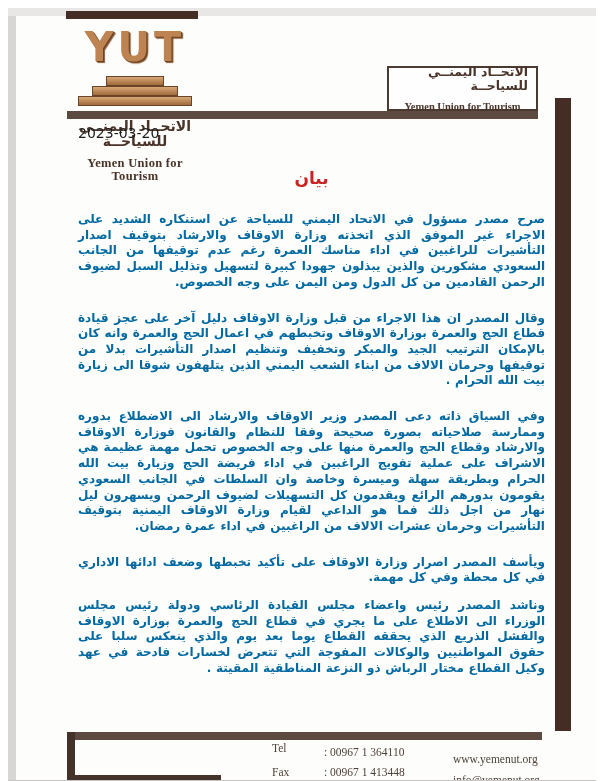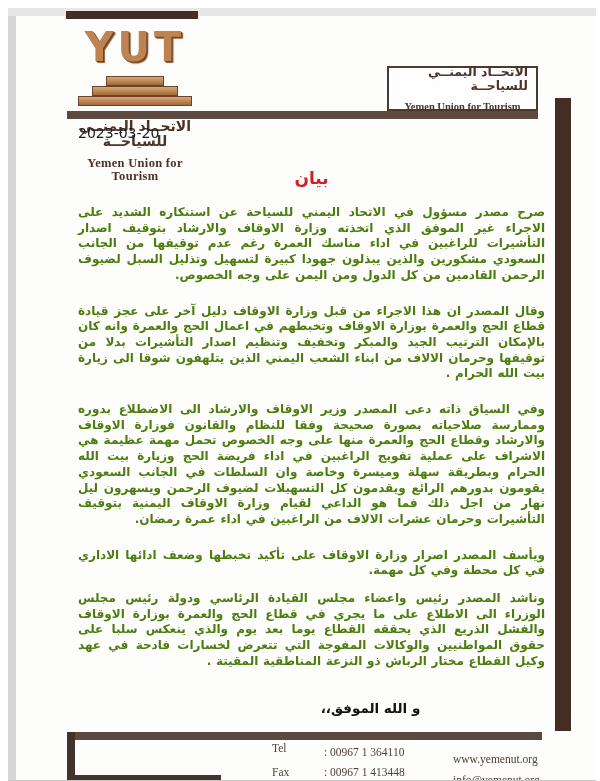--- a/index.html
+++ b/index.html
@@ -41,23 +41,23 @@
   }
   .header-box .ar { direction:rtl; font-size:12.5px; font-weight:bold; color:#4a3329; line-height:14px; }
   .header-box .en { font-family:"Liberation Serif", serif; font-size:10.5px; font-weight:bold; color:#4a3329; line-height:12px; }
 
   .side-bar { position:absolute; left:547px; top:90px; width:16px; height:633px; background:#432d25; }
 
   .date { position:absolute; left:66px; top:113px; font-size:14px; color:#1c1c1c; }
 
   
   .content { position:absolute; left:62px; top:150px; width:483px; direction:rtl; }
-  .title { text-align:center; color:#cb2424; font-weight:bold; font-size:17px; line-height:24px; margin-bottom:7px; }
+  .title { text-align:center; color:#cb2424; font-weight:bold; font-size:17px; line-height:24px; margin-bottom:14px; }
   .para  {
-    font-size:12px; font-weight:bold; color:#4d7c0f; line-height:15.7px;
+    font-size:12px; font-weight:bold; color:#0369a1; line-height:15.7px;
     text-align:justify; word-spacing:0.5px;
   }
   .g12 { margin-top:12px; } .g14 { margin-top:12px; } .g4 { margin-top:4px; }
   .closing {
     margin-top:22px; text-align:center; padding-left:122px;
     font-size:13.5px; font-weight:bold; color:#131313;
   }
 
   
   .footer-line          { position:absolute; left:59px; top:724px; width:475px; height:2px; background:#5c4a40; }
@@ -101,21 +101,20 @@
 
   <div class="date">2023-03-20</div>
 
   <div class="content">
     <div class="title">بيان</div>
     <div class="para">صرح مصدر مسؤول في الاتحاد اليمني للسياحة عن استنكاره الشديد على الاجراء غير الموفق الذي اتخذته وزارة الاوقاف والارشاد بتوقيف اصدار التأشيرات للراغبين في اداء مناسك العمرة رغم عدم توقيفها من الجانب السعودي مشكورين والذين يبذلون جهودا كبيرة لتسهيل وتذليل السبل لضيوف الرحمن القادمين من كل الدول ومن اليمن على وجه الخصوص.</div>
     <div class="para g12">وقال المصدر ان هذا الاجراء من قبل وزارة الاوقاف دليل آخر على عجز قيادة قطاع الحج والعمرة بوزارة الاوقاف وتخبطهم في اعمال الحج والعمرة وانه كان بالإمكان الترتيب الجيد والمبكر وتخفيف وتنظيم اصدار التأشيرات بدلا من توقيفها وحرمان الالاف من ابناء الشعب اليمني الذين يتلهفون شوقا الى زيارة بيت الله الحرام .</div>
     <div class="para g14">وفي السياق ذاته دعى المصدر وزير الاوقاف والارشاد الى الاضطلاع بدوره وممارسة صلاحياته بصورة صحيحة وفقا للنظام والقانون  فوزارة الاوقاف والارشاد وقطاع الحج والعمرة منها على وجه الخصوص تحمل مهمة عظيمة هي الاشراف على عملية تفويج الراغبين في اداء فريضة الحج وزيارة بيت الله الحرام وبطريقة سهلة وميسرة وخاصة وان السلطات في الجانب السعودي يقومون بدورهم الرائع ويقدمون كل التسهيلات لضيوف الرحمن ويسهرون ليل نهار من اجل ذلك فما هو الداعي لقيام وزارة الاوقاف اليمنية بتوقيف التأشيرات وحرمان عشرات الالاف من الراغبين في اداء عمرة رمضان.</div>
     <div class="para g14">ويأسف المصدر اصرار وزارة الاوقاف على تأكيد تخبطها وضعف ادائها الاداري في كل محطة وفي كل مهمة.</div>
     <div class="para g4">وناشد  المصدر رئيس واعضاء مجلس  القيادة الرئاسي ودولة رئيس  مجلس الوزراء الى الاطلاع  على ما يجري في قطاع الحج والعمرة بوزارة الاوقاف والفشل الذريع الذي يحققه القطاع يوما بعد يوم والذي ينعكس سلبا على حقوق المواطنيين والوكالات المفوجة التي تتعرض لخسارات فادحة في عهد وكيل القطاع مختار الرباش ذو النزعة المناطقية المقيتة .</div>
-    <div class="closing">و الله الموفق،،</div>
   </div>
 
   <div class="footer-line"></div>
   <div class="footer-left-border"></div>
   <div class="footer-bottom-border"></div>
 
 
   <div class="footer-tel-label serif">Tel</div>
   <div class="footer-fax-label serif">Fax</div>
 

